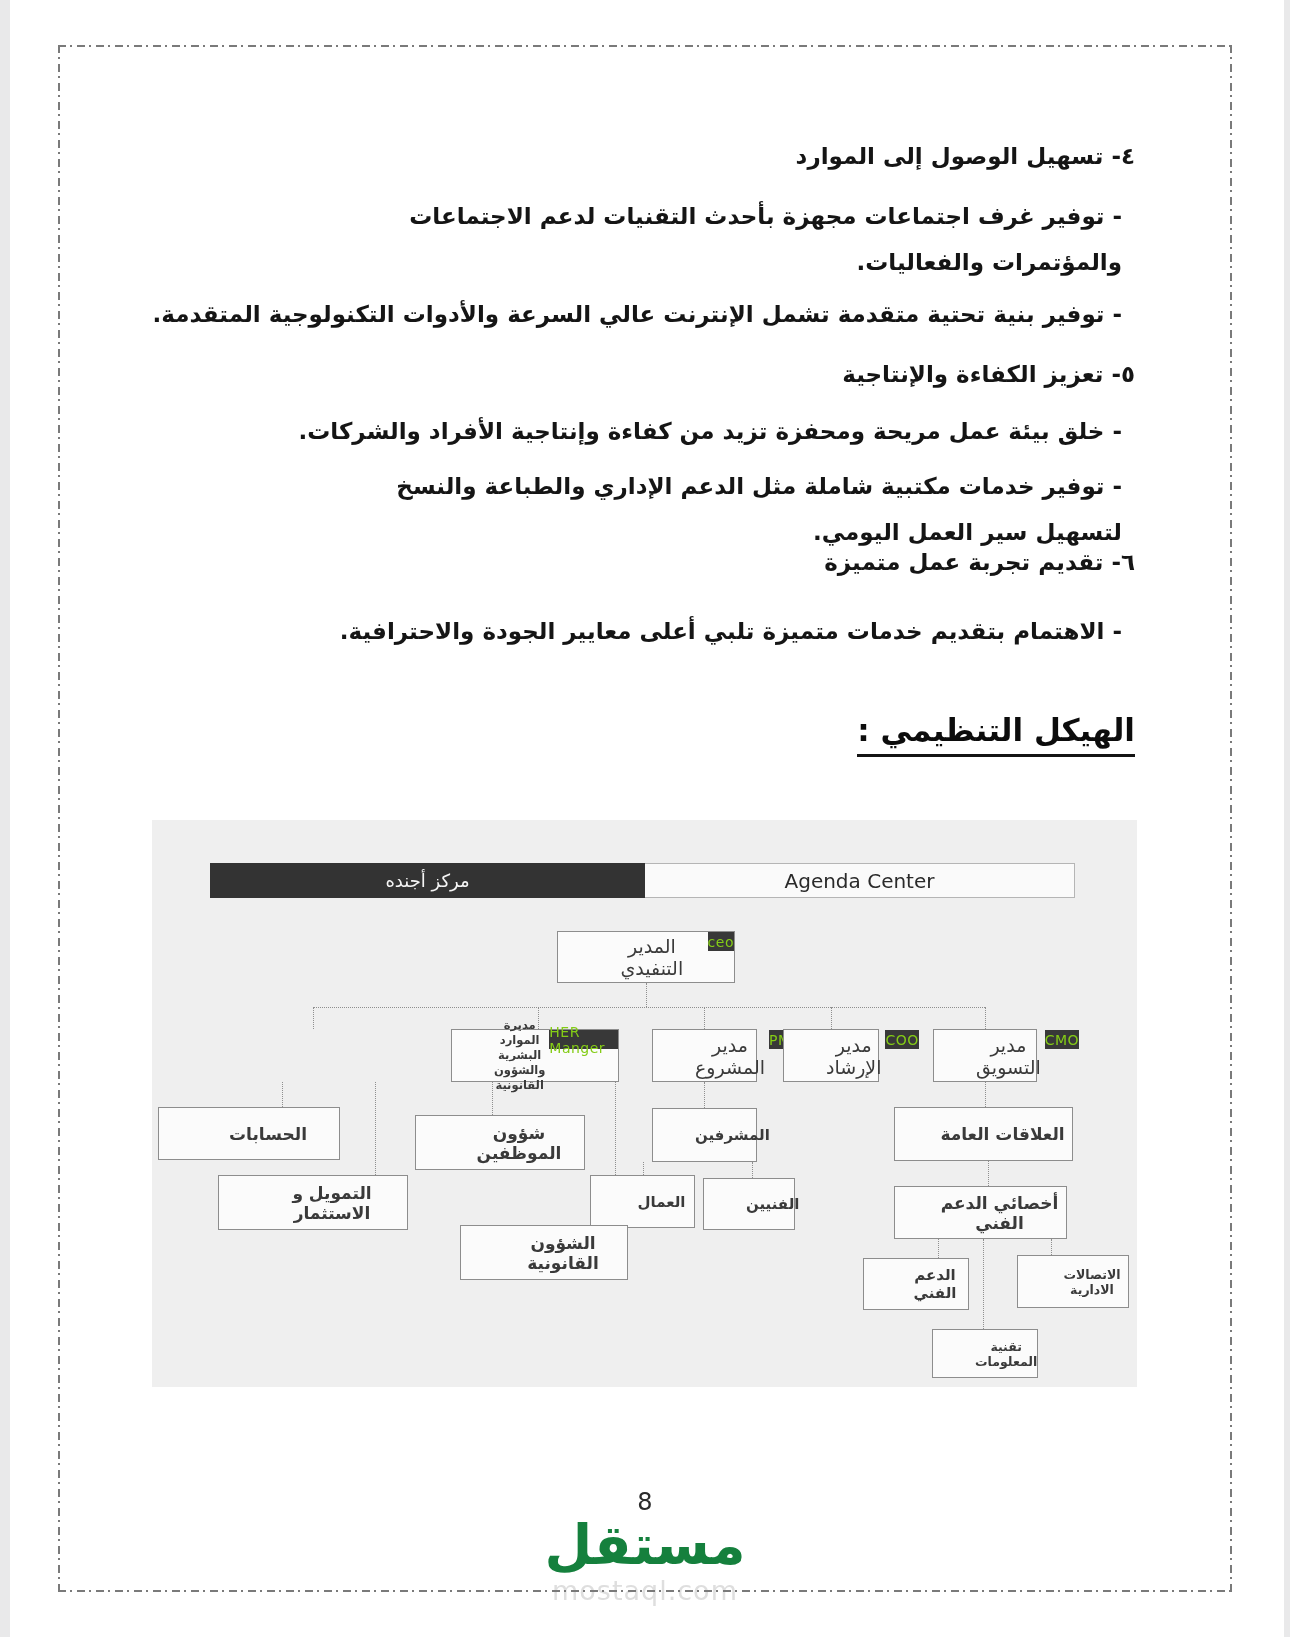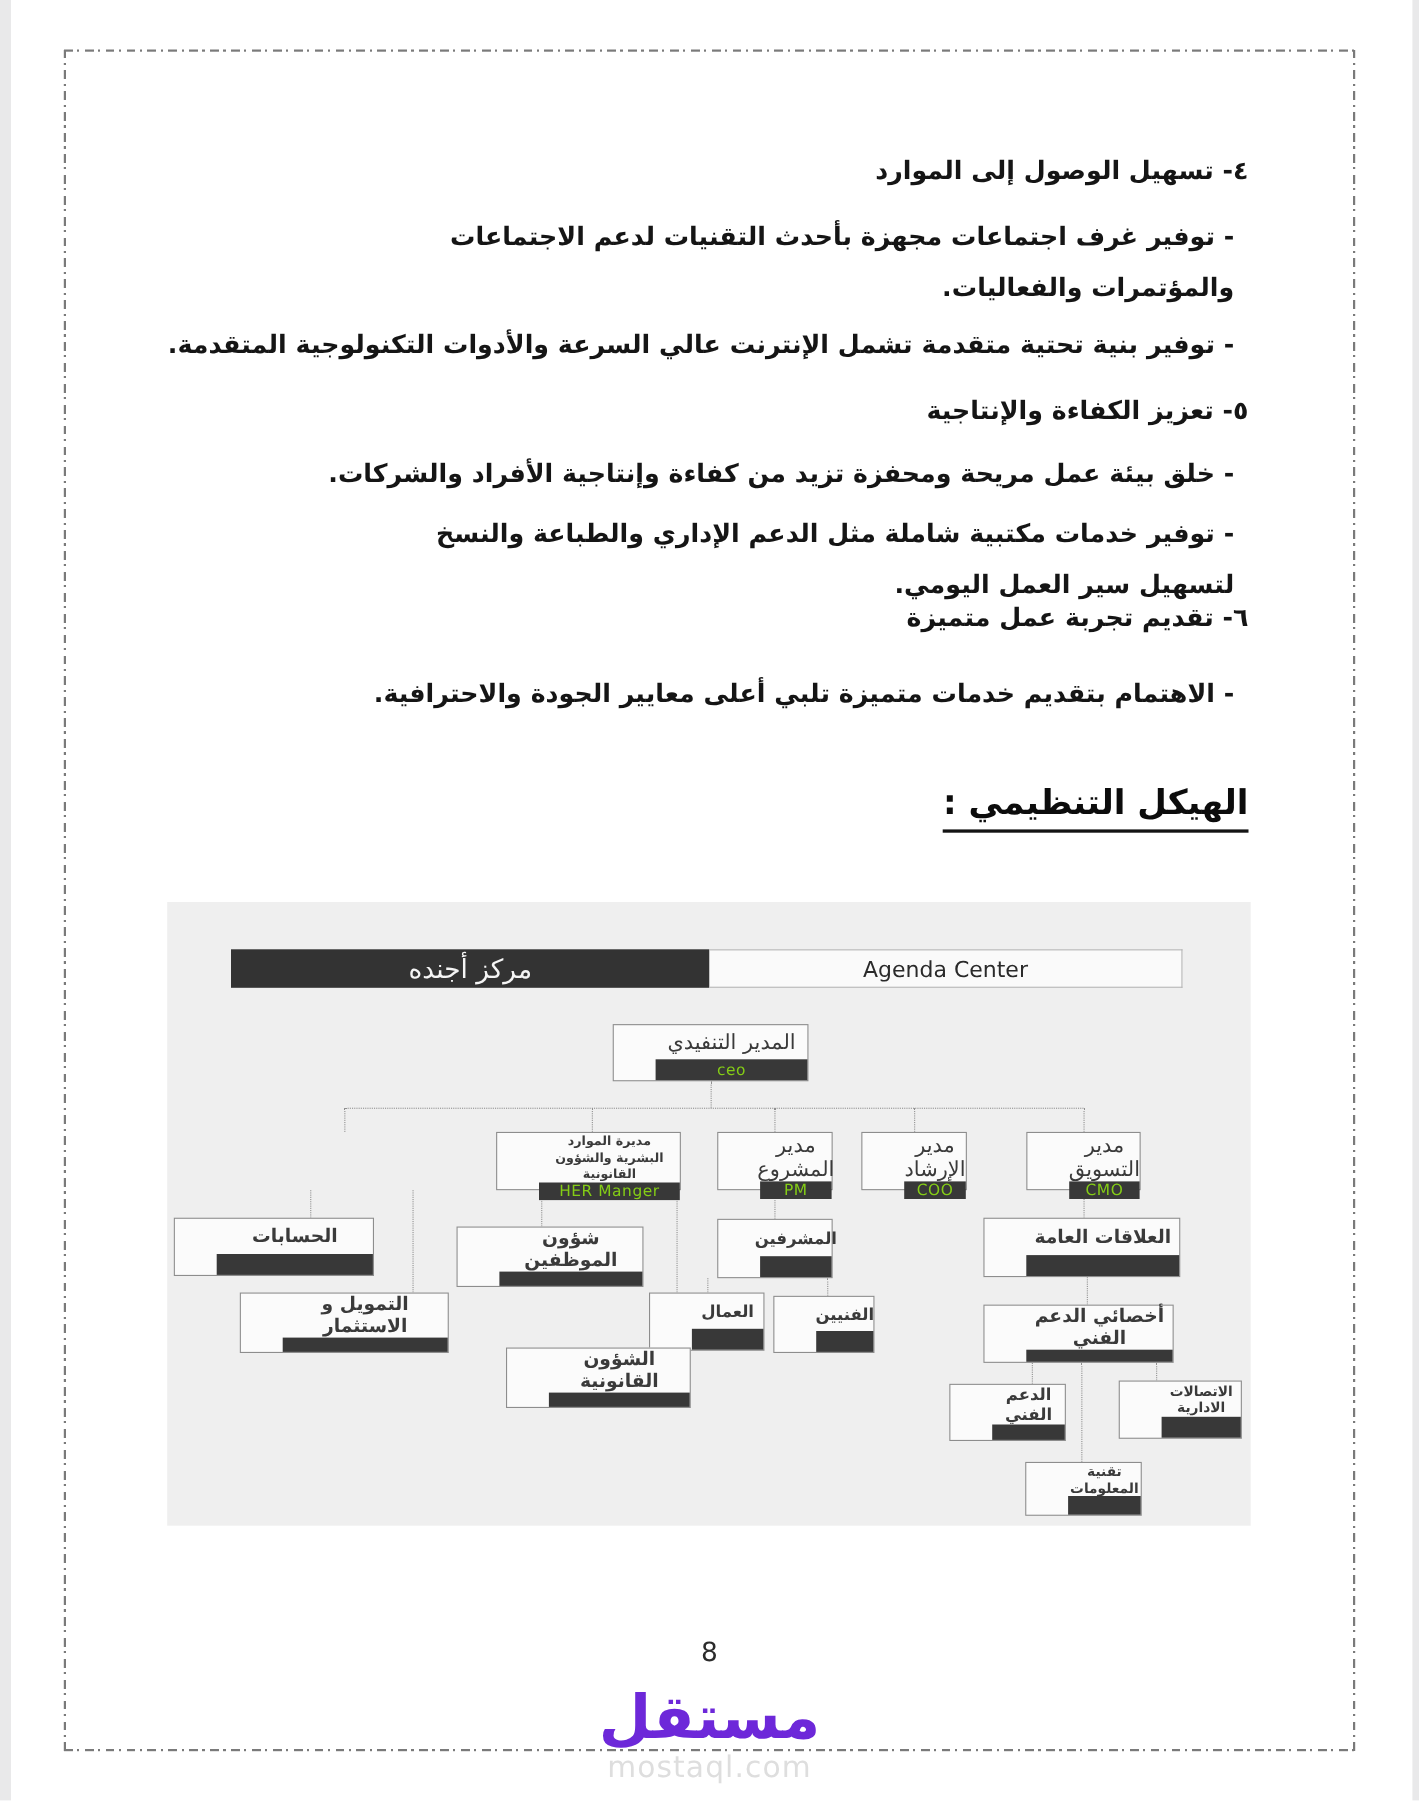--- a/index.html
+++ b/index.html
@@ -42,30 +42,30 @@
 
   
   .chart-panel{
     position:absolute;left:152px;top:820px;width:985px;height:567px;
     background:#efefef;
   }
   .banner{position:absolute;left:58px;top:43px;width:865px;height:35px;display:flex;}
   .banner .dark{
     width:435px;background:#333333;color:#f5f5f5;
     display:flex;align-items:center;justify-content:center;
-    font-size:24px;direction:rtl;
+    font-size:18px;direction:rtl;
   }
   .banner .light{
     flex:1;background:#fafafa;border:1px solid #b5b5b5;border-left:none;
     display:flex;align-items:center;justify-content:center;
     color:#2a2a2a;font-size:20px;
   }
 
   .node{
-    position:absolute;display:flex;flex-direction:column;
+    position:absolute;display:flex;flex-direction:row;
     background:#fbfbfb;border:1px solid #8d8d8d;box-sizing:border-box;padding-left:38px;
   }
   .node .title{
     flex:1;display:flex;align-items:center;justify-content:center;
     direction:rtl;color:#3a3a3a;font-size:19px;padding:0 4px;text-align:center;
   }
   .node .sub{
     height:19px;background:#383838;color:#84cc16;
     display:flex;align-items:center;justify-content:center;
     font-size:14px;letter-spacing:.5px;
@@ -81,21 +81,21 @@
 
   .page-number{
     position:absolute;top:1488px;left:0;width:1290px;
     text-align:center;font-size:24px;color:#2b2b2b;
   }
   .watermark{
     position:absolute;top:1518px;left:0;width:1290px;
     text-align:center;z-index:1;
   }
   .watermark .wm-logo{
-    font-size:55px;font-weight:700;color:#6d28d9;direction:rtl;line-height:1;margin-top:16px;
+    font-size:55px;font-weight:700;color:#15803d;direction:rtl;line-height:1;
   }
   .watermark .wm-domain{
     font-size:27px;color:#dedede;letter-spacing:1px;margin-top:2px;
   }
 </style>
 </head>
 <body>
 
 <div class="page">
 

